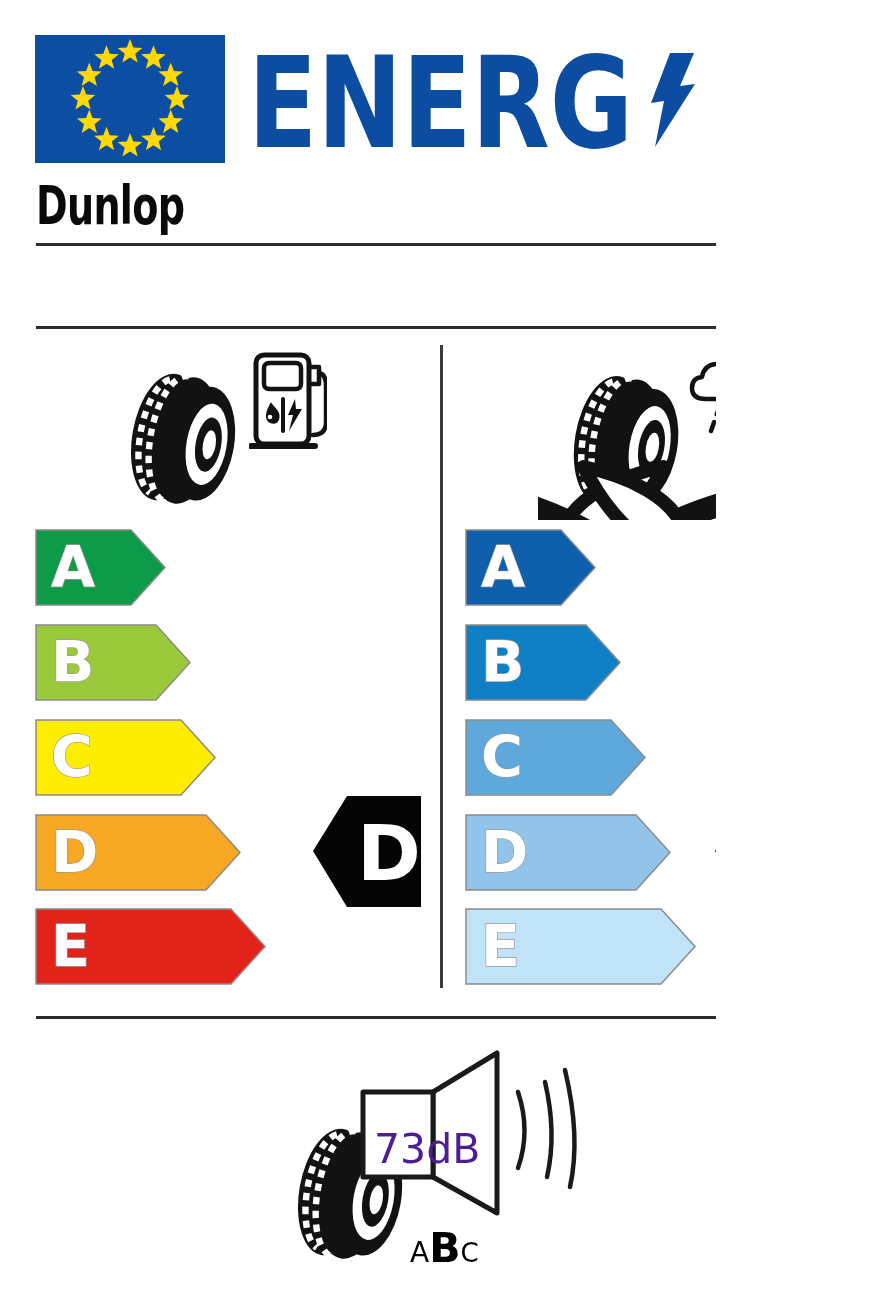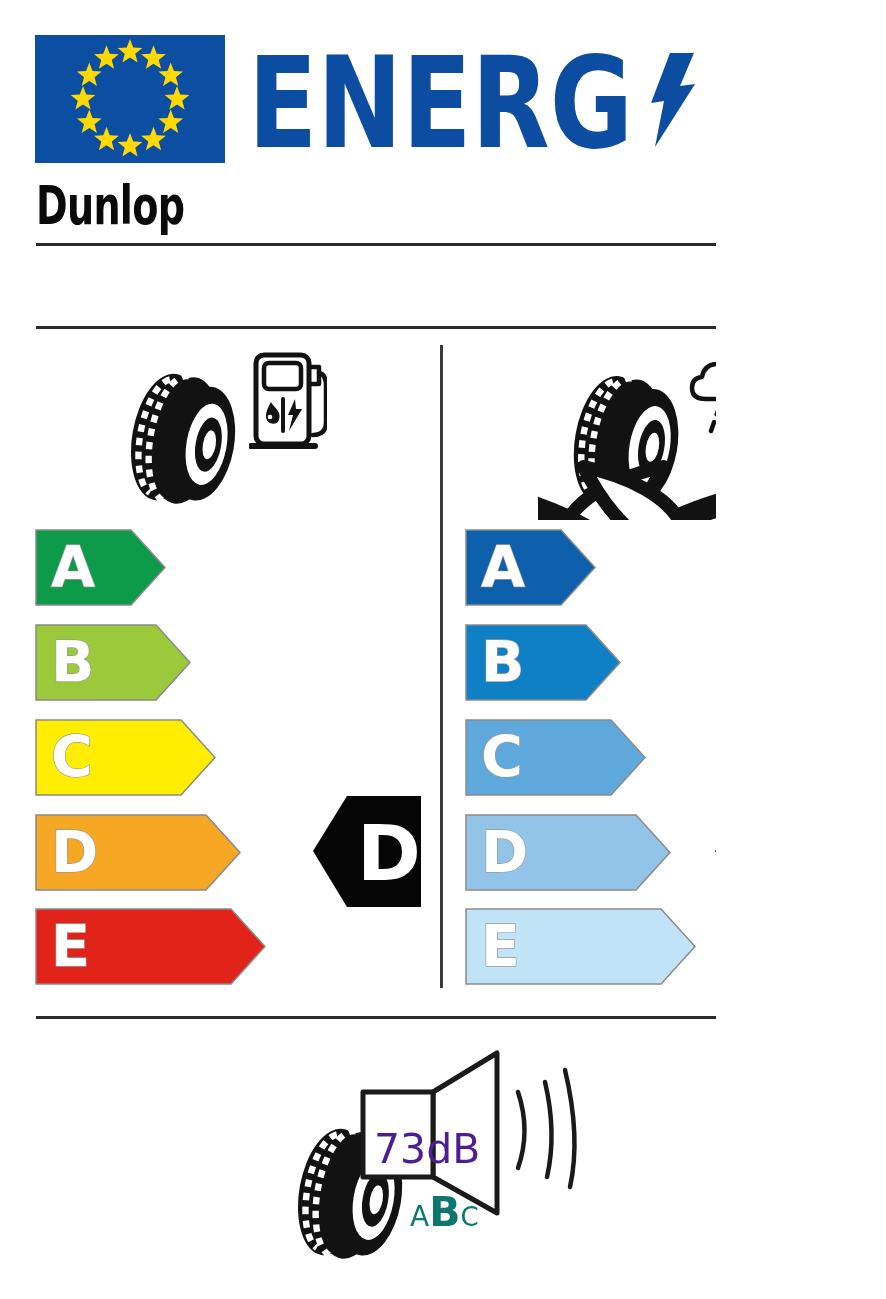--- a/index.html
+++ b/index.html
@@ -11,21 +11,21 @@
   .hr{position:absolute;left:36px;width:816px;height:3px;background:#2b2b2b;}
   .vdivider{position:absolute;left:440px;top:345px;width:3px;height:643px;background:#3a3a3a;}
   .brand{
     position:absolute;left:36px;top:179px;font-size:53px;font-weight:bold;color:#0a0a0a;
     line-height:1;letter-spacing:-1px;transform:scaleX(0.72);transform-origin:left top;white-space:nowrap;
   }
   .arrow-text{font-family:"DejaVu Sans","Liberation Sans",sans-serif;font-weight:bold;fill:#fff;
     stroke:#9a9a9a;stroke-width:1.3px;paint-order:stroke fill;}
   .rating-text{font-family:"DejaVu Sans","Liberation Sans",sans-serif;font-weight:bold;fill:#fff;}
   .db-text{position:absolute;left:374px;top:1113px;font-size:41px;line-height:1;color:#4c1d95;white-space:nowrap;margin-top:16px;}
-  .abc{position:absolute;left:410px;top:1192px;line-height:1;color:#0f766e;white-space:nowrap;}
+  .abc{position:absolute;left:410px;top:1228px;line-height:1;color:#000000;white-space:nowrap;}
   .abc .cls-a{font-size:28px;}
   .abc .cls-b{font-size:41px;font-weight:bold;}
   .abc .cls-c{font-size:26px;}
 </style>
 </head>
 <body>
 
 <div id="label">
 
   <svg width="0" height="0" style="position:absolute" aria-hidden="true">

